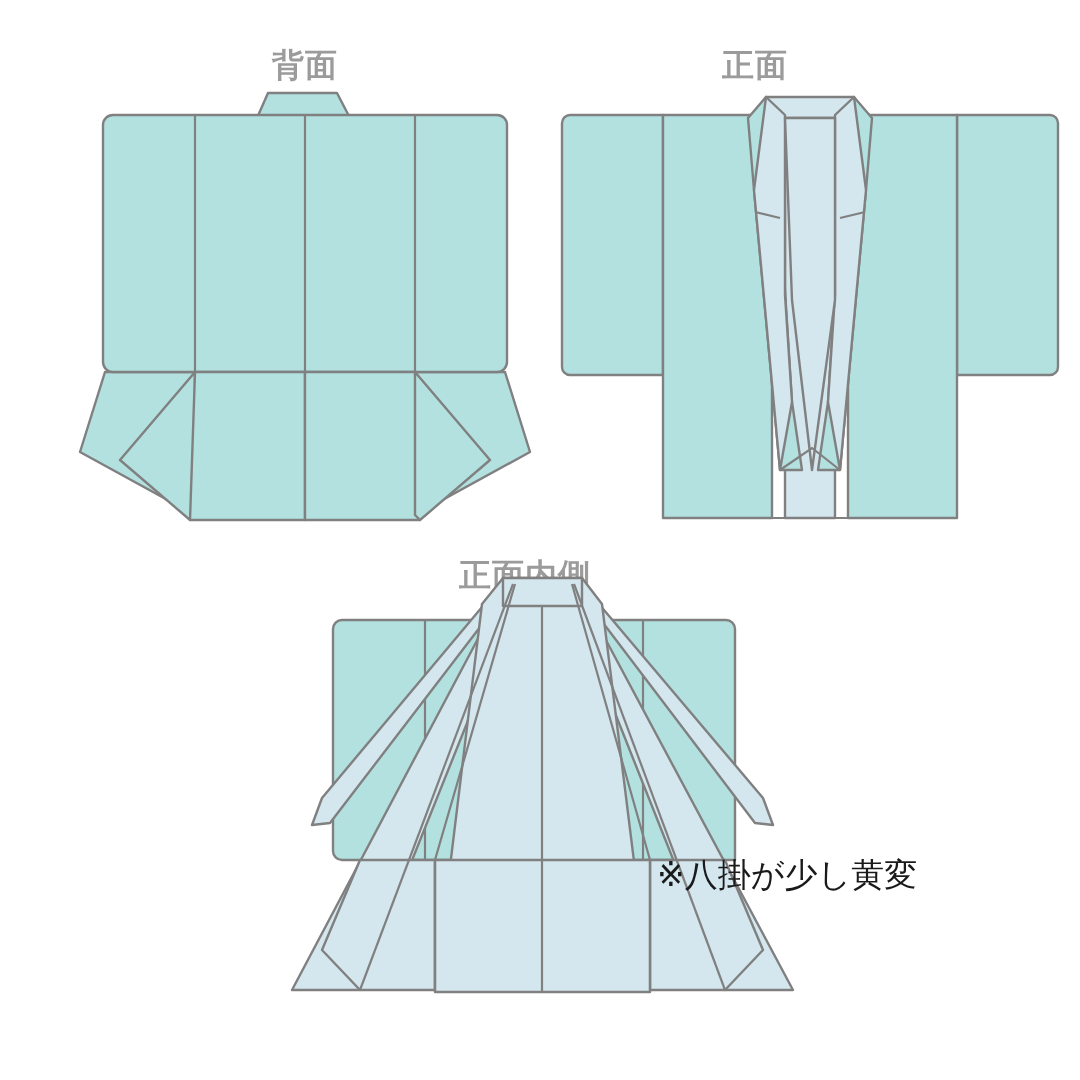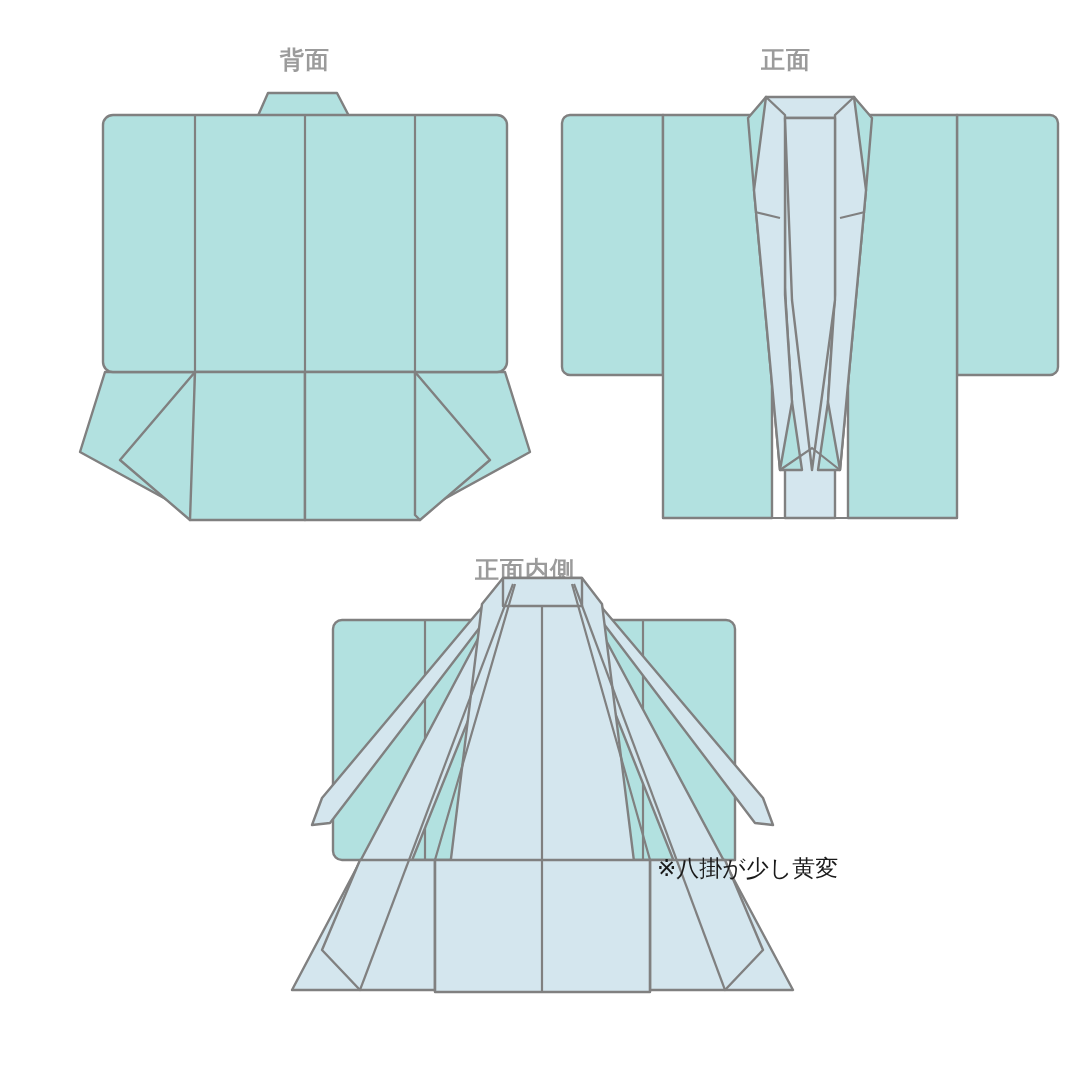--- a/index.html
+++ b/index.html
@@ -11,36 +11,36 @@
   #page {
     position: relative;
     width: 1080px;
     height: 1080px;
     background: #ffffff;
     font-family: "Liberation Sans", "DejaVu Sans", sans-serif;
     overflow: hidden;
   }
   .view-label {
     position: absolute;
-    font-size: 24px;
+    font-size: 32px;
     font-weight: bold;
     color: #9b9b9b;
     letter-spacing: 1px;
     white-space: nowrap;
     text-align: center;
     transform: translateX(-50%);
     user-select: none;
   }
   #label-back  { left: 305px; top: 44px; }
-  #label-front { left: 786px; top: 44px; }
+  #label-front { left: 755px; top: 44px; }
   #label-inner { left: 525px; top: 554px; }
 
   .note-text {
     position: absolute;
-    font-size: 23px;
+    font-size: 33px;
     color: #1a1a1a;
     white-space: nowrap;
     font-family: "DejaVu Sans", "Liberation Sans", sans-serif;
     user-select: none;
   }
   #note-hakkake { left: 657px; top: 853px; }
 
   svg.figure {
     position: absolute;
     overflow: visible;

